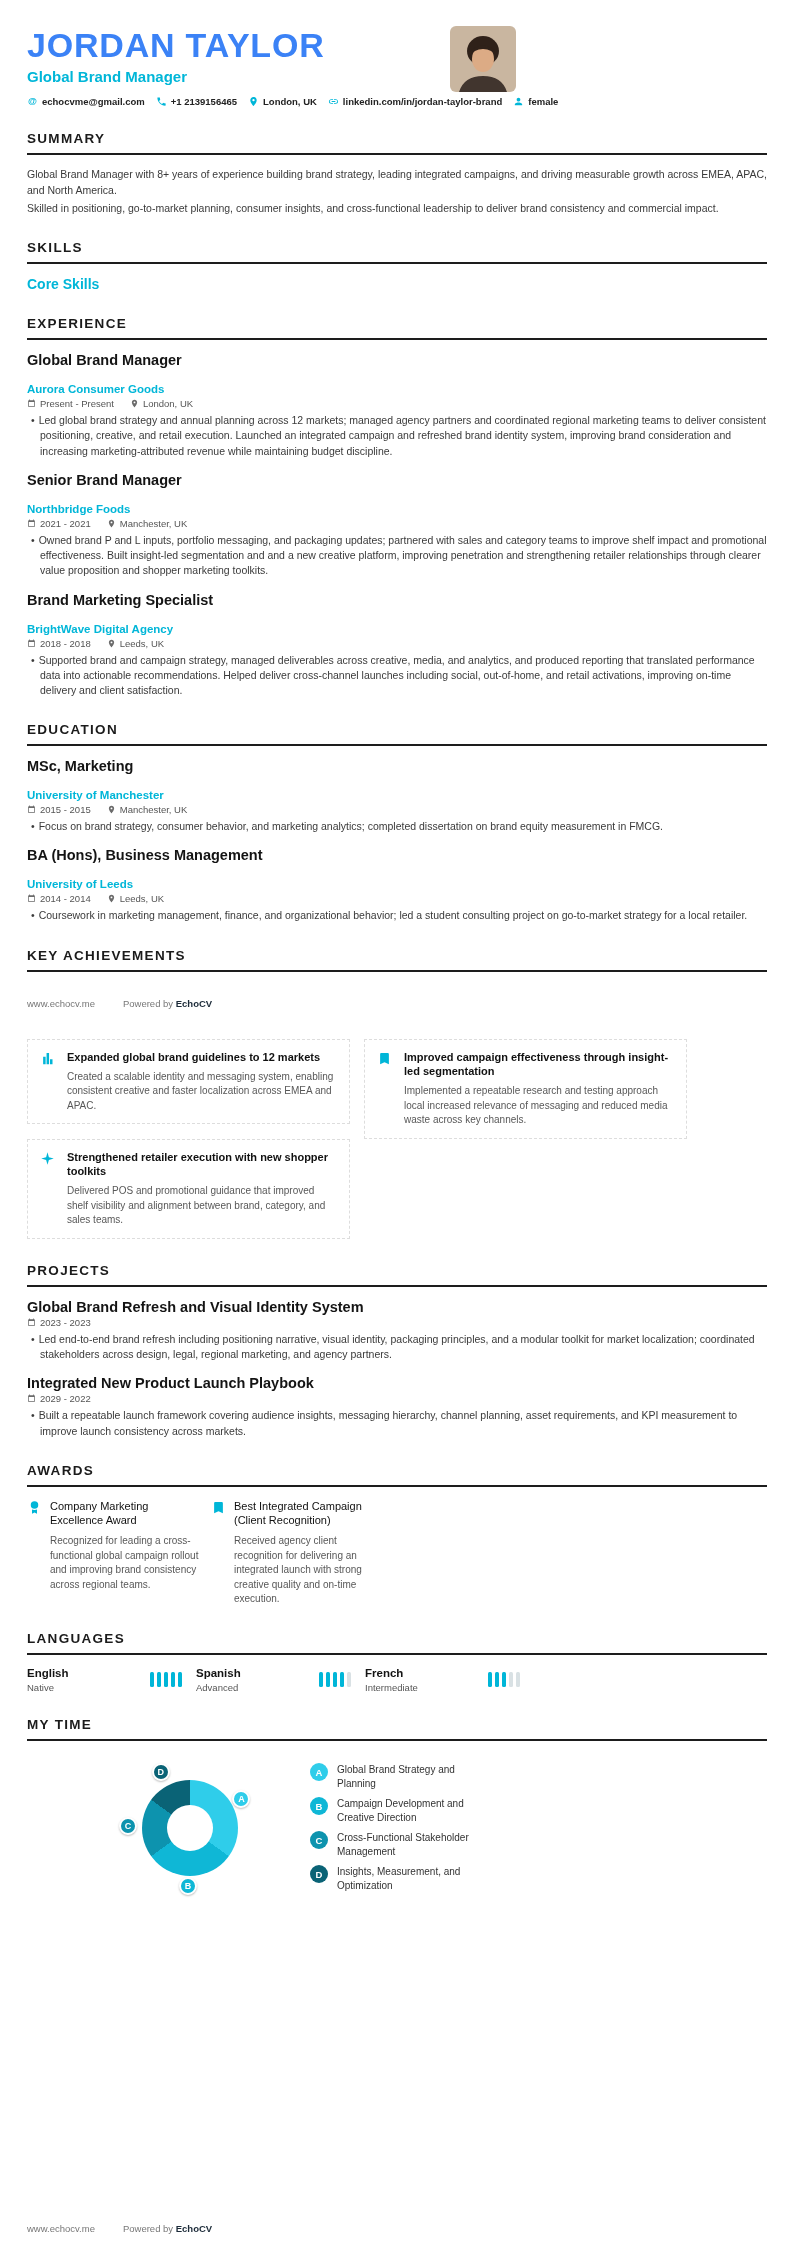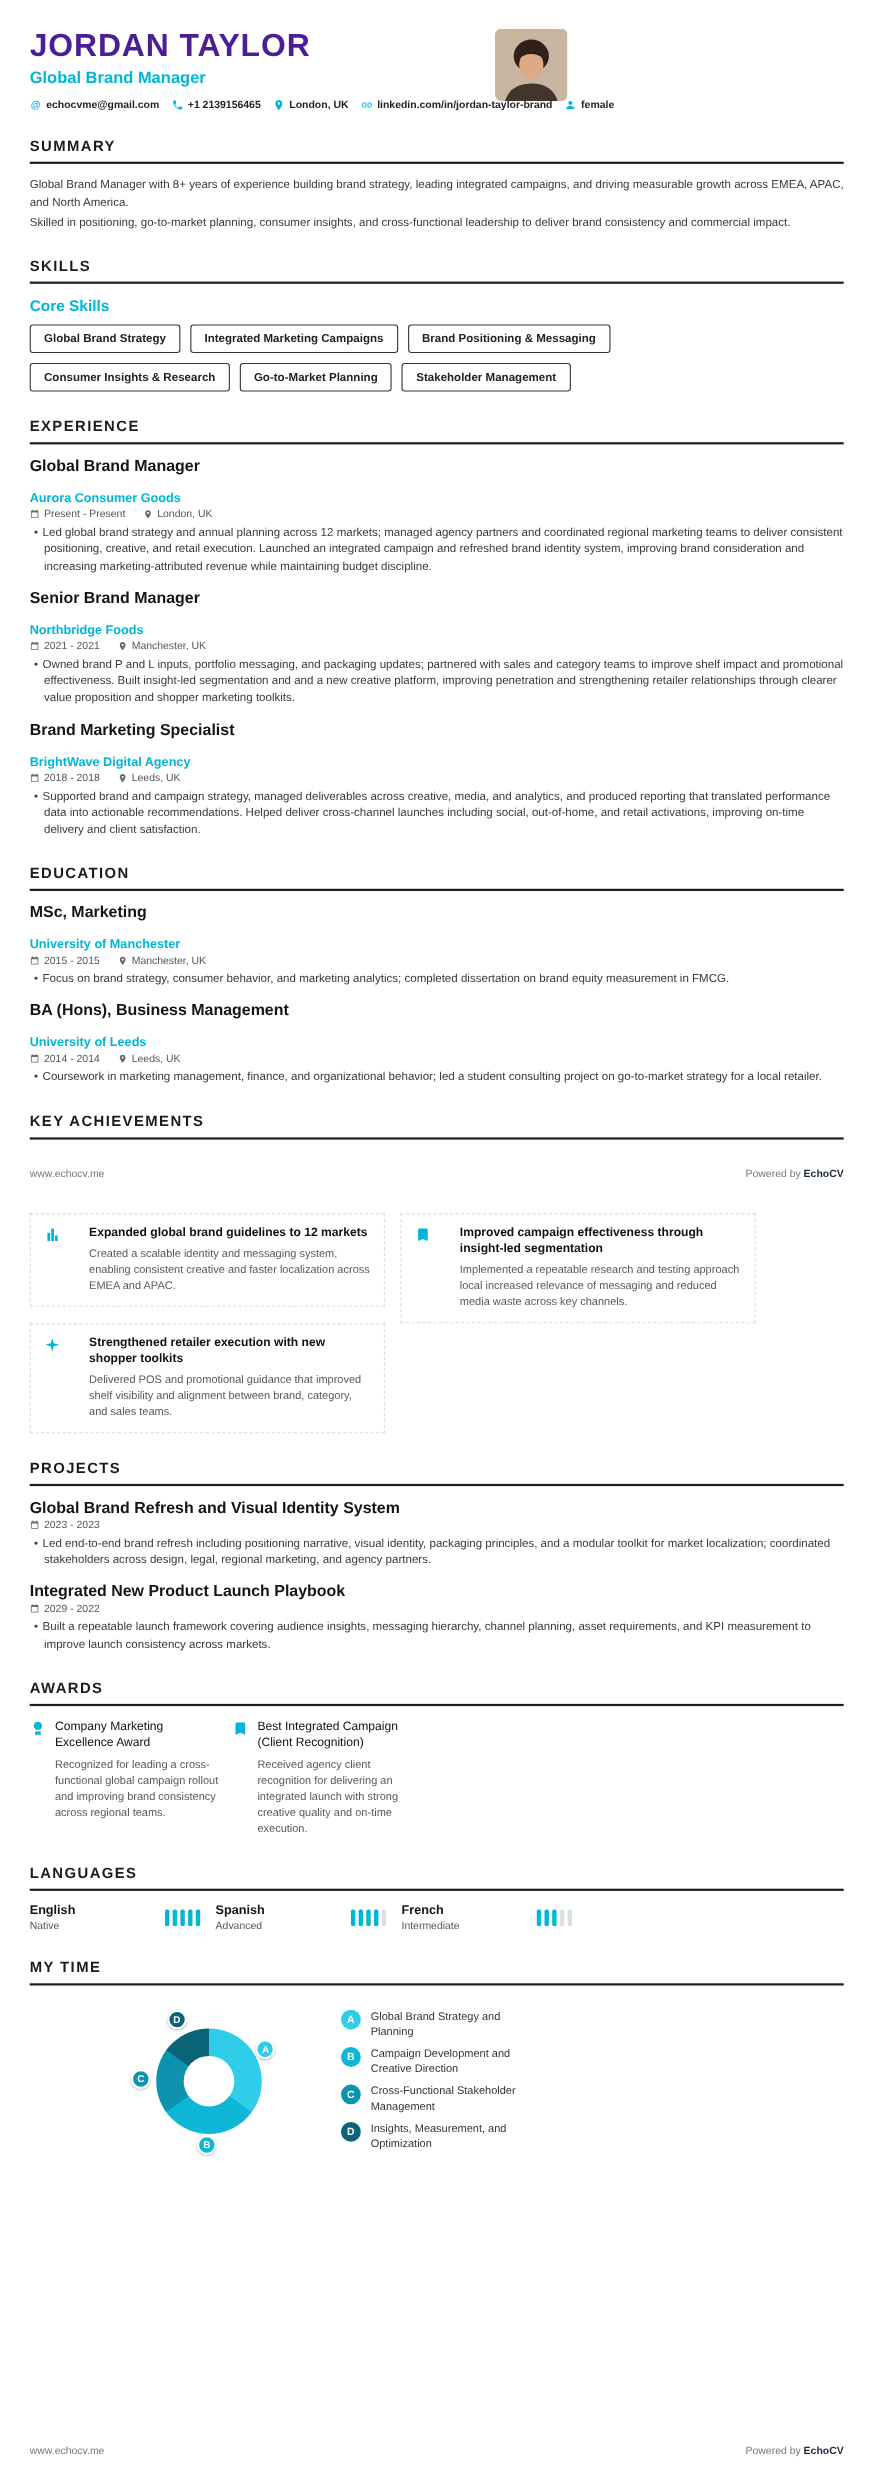--- a/index.html
+++ b/index.html
@@ -11,21 +11,21 @@
   }
   *{box-sizing:border-box;}
   html,body{margin:0;padding:0;background:#fff;}
   body{font-family:"Liberation Sans", sans-serif;color:var(--body);}
   .page{width:794px;height:2246px;position:relative;background:#fff;overflow:hidden;margin:0 auto;}
   .content{padding:18px 27px 0 27px;}
 
   
   .header{display:flex;align-items:flex-start;}
   .header-left{width:423px;}
-  .name{font-size:29px;font-weight:900;letter-spacing:0.8px;color:#4c1d95;margin:8px 11px 3px 0;}
+  .name{font-size:34px;font-weight:900;letter-spacing:0.8px;color:#3b82f6;margin:8px 11px 3px 0;}
   .cv-title{font-size:15px;font-weight:700;color:var(--accent);margin-bottom:11px;}
   .contacts{display:flex;align-items:center;gap:11px;flex-wrap:nowrap;white-space:nowrap;}
   .contact{display:inline-flex;align-items:center;gap:4px;font-size:9.5px;font-weight:700;color:#222;}
   .cicon{color:var(--accent);display:inline-flex;}
   .cicon svg{width:11px;height:11px;display:block;}
   .photo{width:66px;height:66px;border-radius:6px;overflow:hidden;margin-top:8px;flex:none;}
   .photo svg{display:block;}
 
   
   .section{margin-top:24px;}
@@ -44,28 +44,28 @@
   .entry-sub{font-size:11.5px;font-weight:700;color:var(--accent);margin:15px 0 3px 0;}
   .meta{display:flex;gap:16px;align-items:center;margin:2px 0 4px 0;}
   .meta-item{display:inline-flex;align-items:center;gap:4px;font-size:9.5px;color:var(--muted);}
   .micon{color:#6b6b6b;display:inline-flex;}
   .micon svg{width:9px;height:9px;display:block;}
   .bullets{margin:2px 0 0 0;}
   .bullet{font-size:10.5px;line-height:1.45;color:var(--body);padding-left:13px;text-indent:-9px;margin:0 0 2px 0;}
   .bullet .dot{margin-right:4px;}
 
   
-  .page-footer{display:flex;justify-content:space-between;align-items:center;font-size:9.5px;color:var(--faint);gap:28px;}
+  .page-footer{display:flex;justify-content:flex-start;align-items:center;font-size:9.5px;color:var(--faint);gap:28px;}
   .page-footer.inflow{margin:26px 0 30px 0;}
   .page-footer.bottom{position:absolute;left:0;right:0;bottom:12px;padding:0 27px;}
   .powered b{color:#1c2b39;font-weight:700;}
 
   
   .ach-grid{display:grid;grid-template-columns:1fr 1fr;gap:0 14px;width:660px;align-items:start;}
-  .ach-cell{border:1px dashed #ddd;padding:10px 12px;display:flex;gap:26px;align-items:flex-start;}
+  .ach-cell{border:1px dashed #ddd;padding:10px 12px;display:flex;gap:12px;align-items:flex-start;}
   .aicon{color:var(--accent);flex:none;margin-top:1px;}
   .aicon svg{width:15px;height:15px;display:block;}
   .ach-title{font-size:11px;font-weight:800;color:#111;line-height:1.3;margin:0 0 6px 0;}
   .ach-text{font-size:10px;line-height:1.45;color:#585858;}
 
   
   .award-grid{display:grid;grid-template-columns:176px 176px;gap:0 8px;}
   .award{display:flex;gap:8px;align-items:flex-start;}
   .award-title{font-size:11px;font-weight:400;color:#111;line-height:1.3;margin:0 0 7px 0;}
   .award-text{font-size:10px;line-height:1.45;color:#585858;}
@@ -167,29 +167,20 @@
       <div>
 
       <p class="para">Global Brand Manager with 8+ years of experience building brand strategy, leading integrated campaigns, and driving measurable growth across EMEA, APAC, and North America.</p>
           <p class="para">Skilled in positioning, go-to-market planning, consumer insights, and cross-functional leadership to deliver brand consistency and commercial impact.</p>
         </div>
     </section>
 
     <section class="section">
       <h2 class="section-h">SKILLS</h2>
       <div class="skill-group">Core Skills</div>
-      <div class="chips">
-
-      <span class="chip">Global Brand Strategy</span>
-          <span class="chip">Integrated Marketing Campaigns</span>
-          <span class="chip">Brand Positioning &amp; Messaging</span>
-          <span class="chip">Consumer Insights &amp; Research</span>
-          <span class="chip">Go-to-Market Planning</span>
-          <span class="chip">Stakeholder Management</span>
-        </div>
     </section>
 
     <section class="section">
       <h2 class="section-h">EXPERIENCE</h2>
       <div>
 
           <div class="entry">
             <h3 class="entry-title">Global Brand Manager</h3>
             <div class="entry-sub">Aurora Consumer Goods</div>
             <div class="meta">

